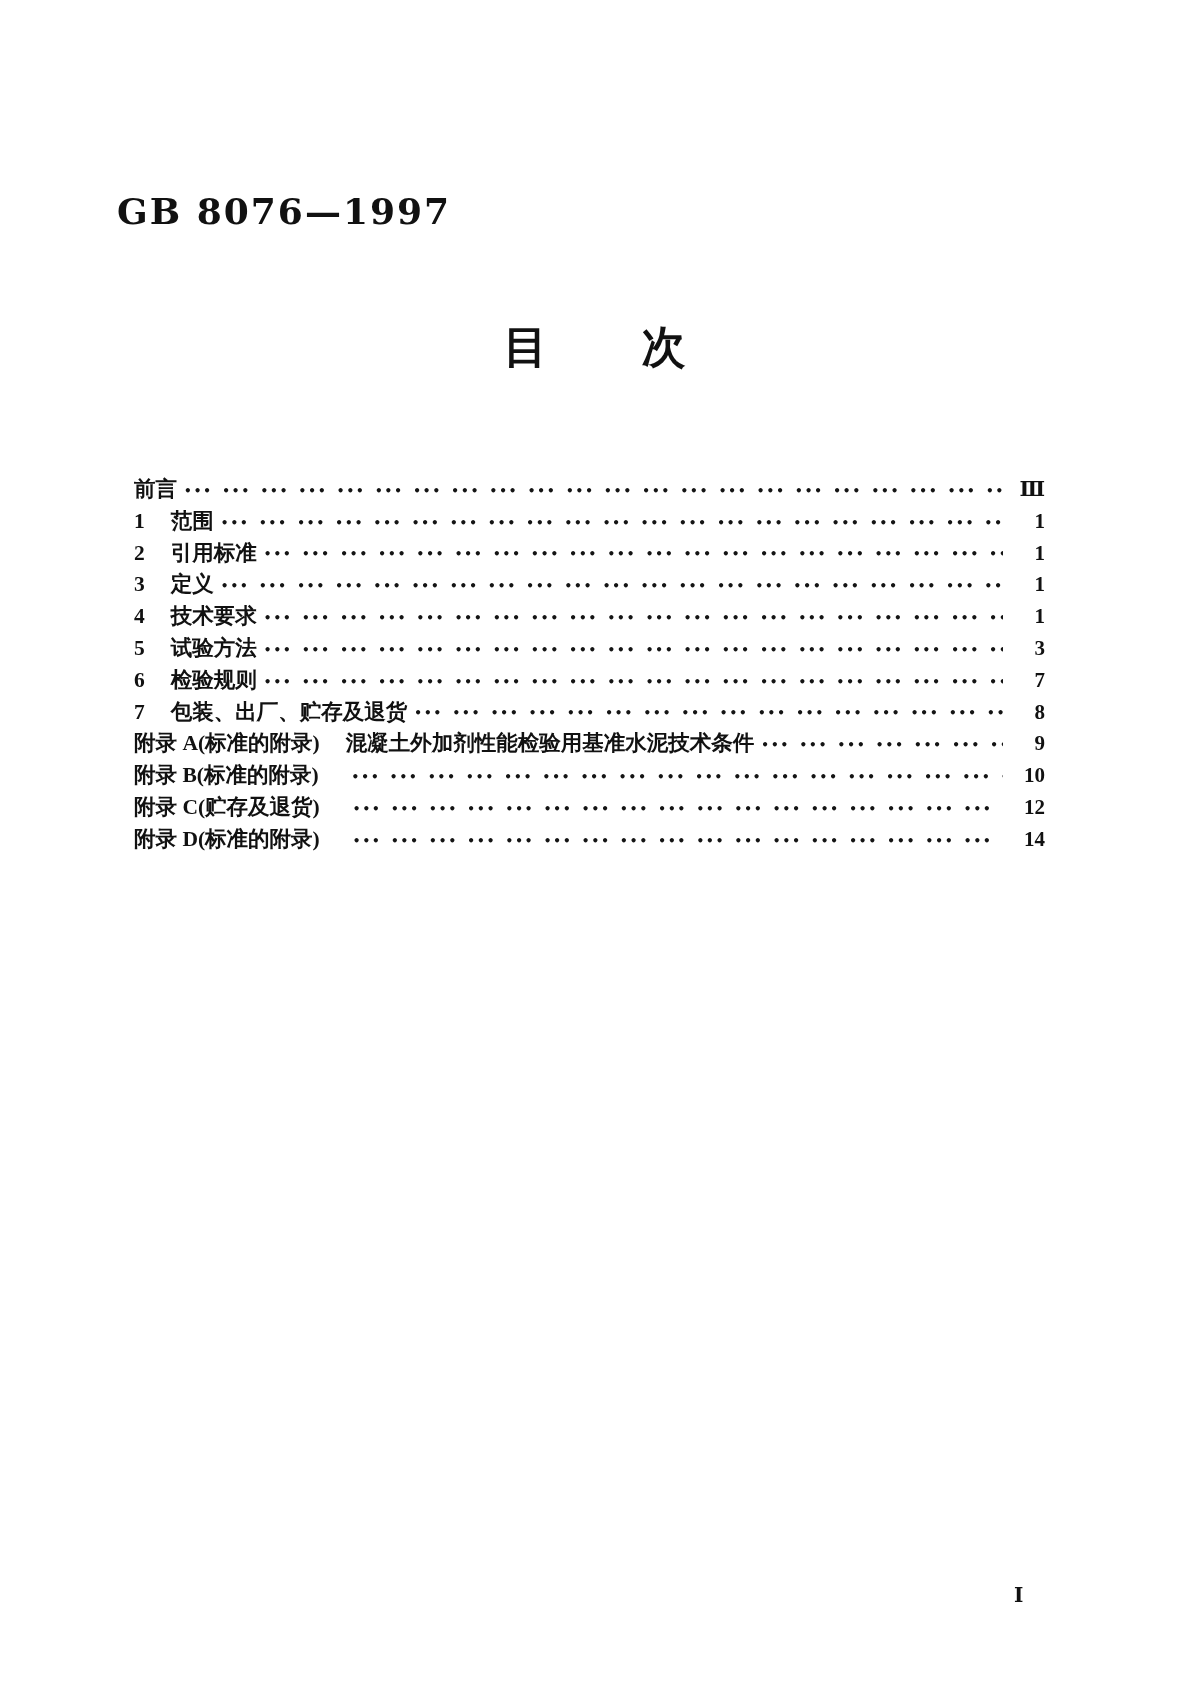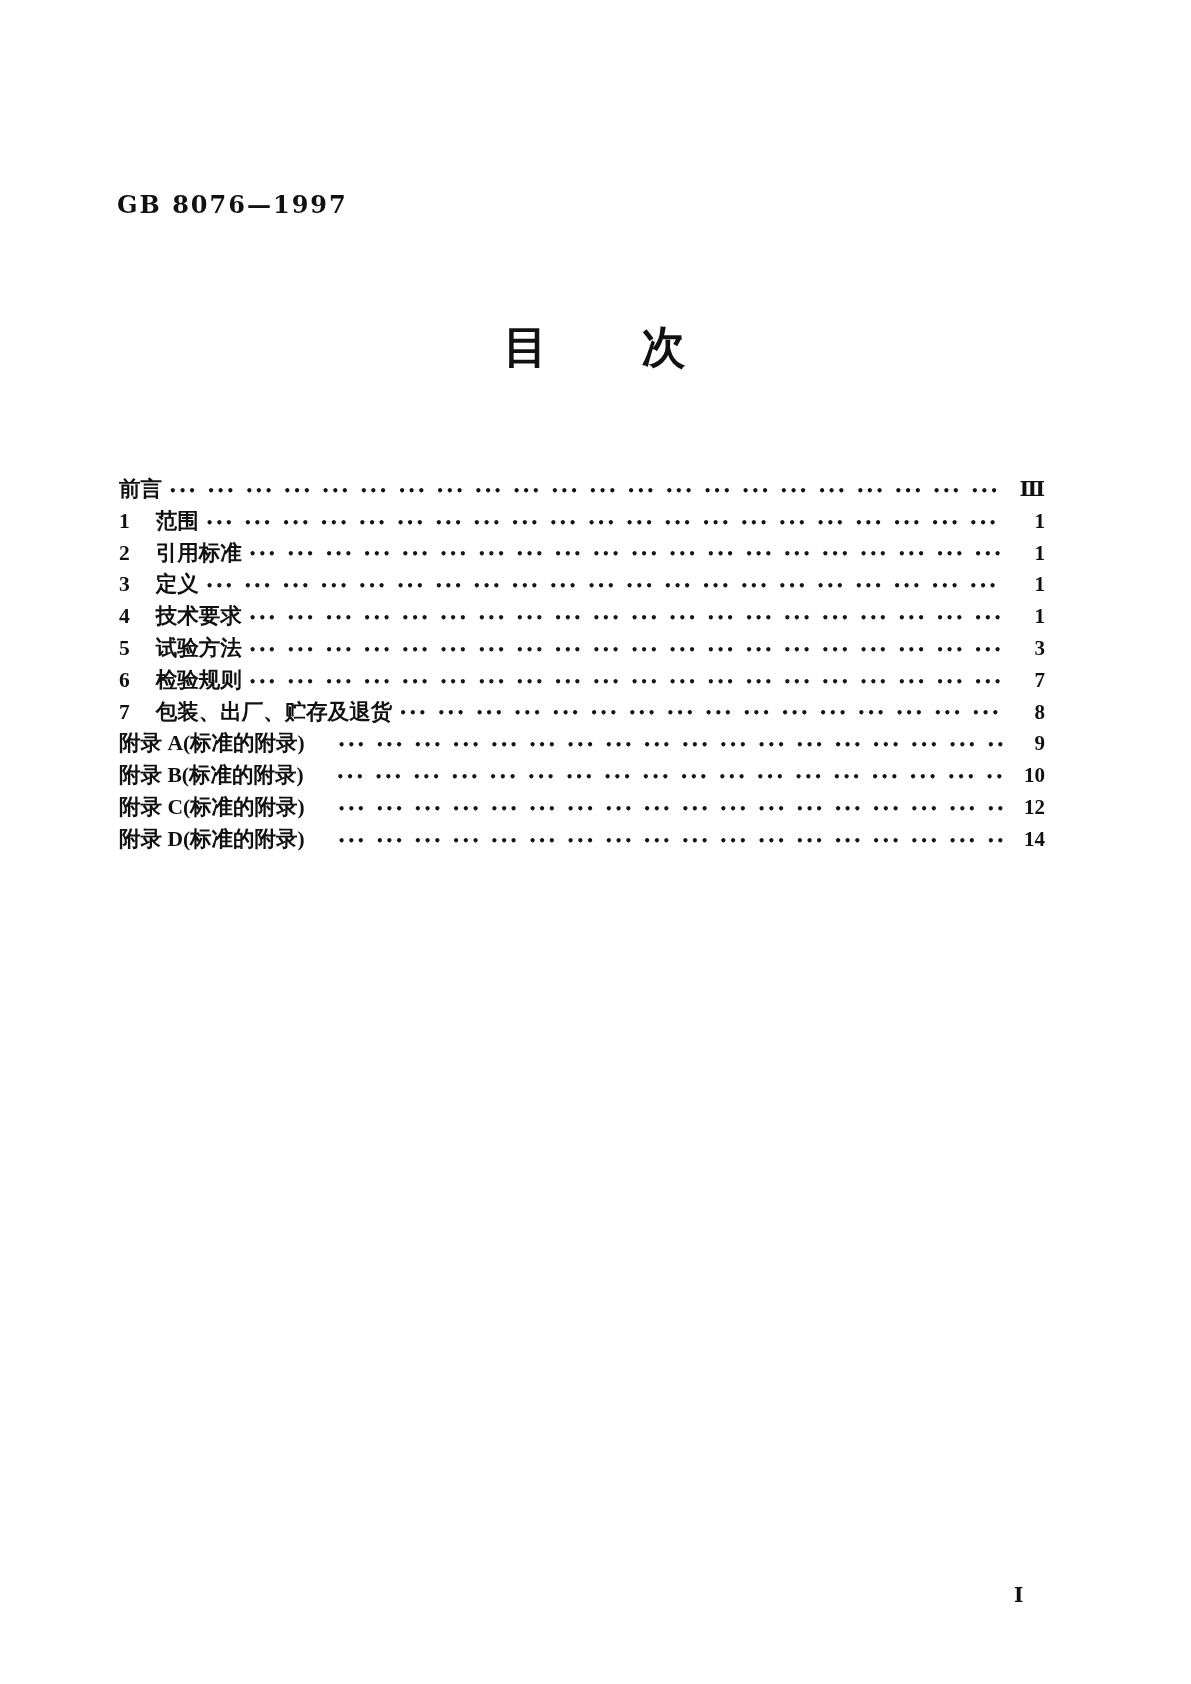--- a/index.html
+++ b/index.html
@@ -13,21 +13,21 @@
     height: 1684px;
     background: #ffffff;
     overflow: hidden;
     font-family: "Liberation Serif", "DejaVu Serif", serif;
     color: #111111;
   }
   .standard-code {
     position: absolute;
     left: 117px;
     top: 190px;
-    font-size: 24px;
+    font-size: 36px;
     font-weight: 700;
     letter-spacing: 2px;
     font-family: "DejaVu Serif", "Liberation Serif", serif;
     white-space: pre;
   }
   .doc-title {
     position: absolute;
     left: 0;
     top: 318px;
     width: 100%;
@@ -44,20 +44,21 @@
     top: 474px;
     width: 926px;
   }
   .toc-row {
     display: flex;
     align-items: baseline;
     height: 31.8px;
     font-size: 21.5px;
     line-height: 31.8px;
     font-weight: 600;
+    margin-left: 15px;
   }
   .toc-prefix {
     white-space: pre;
     margin-right: 26px;
     flex: 0 0 auto;
   }
   .toc-prefix:empty { display: none; }
   .toc-label {
     white-space: pre;
     flex: 0 0 auto;
@@ -154,32 +155,33 @@
 
     <div class="toc-row">
       <span class="toc-prefix">7</span>
       <span class="toc-label">包装、出厂、贮存及退货</span>
       <span class="toc-dots">••• ••• ••• ••• ••• ••• ••• ••• ••• ••• ••• ••• ••• ••• ••• ••• ••• ••• ••• ••• ••• ••• ••• ••• ••• ••• ••• ••• ••• ••• ••• ••• ••• ••• ••• ••• ••• ••• ••• ••• ••• ••• ••• ••• ••• ••• ••• ••• ••• ••• ••• ••• ••• ••• ••• ••• ••• ••• ••• ••• ••• ••• ••• ••• ••• ••• ••• ••• ••• ••• ••• ••• ••• ••• ••• ••• ••• ••• ••• ••• </span>
       <span class="toc-page">8</span>
     </div>
 
     <div class="toc-row">
       <span class="toc-prefix">附录 A(标准的附录)</span>
+      <span class="toc-label">混凝土外加剂性能检验用基准水泥技术条件</span>
       <span class="toc-dots">••• ••• ••• ••• ••• ••• ••• ••• ••• ••• ••• ••• ••• ••• ••• ••• ••• ••• ••• ••• ••• ••• ••• ••• ••• ••• ••• ••• ••• ••• ••• ••• ••• ••• ••• ••• ••• ••• ••• ••• ••• ••• ••• ••• ••• ••• ••• ••• ••• ••• ••• ••• ••• ••• ••• ••• ••• ••• ••• ••• ••• ••• ••• ••• ••• ••• ••• ••• ••• ••• ••• ••• ••• ••• ••• ••• ••• ••• ••• ••• </span>
       <span class="toc-page">9</span>
     </div>
 
     <div class="toc-row">
       <span class="toc-prefix">附录 B(标准的附录)</span>
       <span class="toc-dots">••• ••• ••• ••• ••• ••• ••• ••• ••• ••• ••• ••• ••• ••• ••• ••• ••• ••• ••• ••• ••• ••• ••• ••• ••• ••• ••• ••• ••• ••• ••• ••• ••• ••• ••• ••• ••• ••• ••• ••• ••• ••• ••• ••• ••• ••• ••• ••• ••• ••• ••• ••• ••• ••• ••• ••• ••• ••• ••• ••• ••• ••• ••• ••• ••• ••• ••• ••• ••• ••• ••• ••• ••• ••• ••• ••• ••• ••• ••• ••• </span>
       <span class="toc-page">10</span>
     </div>
 
     <div class="toc-row">
-      <span class="toc-prefix">附录 C(标准的附录)</span>
+      <span class="toc-prefix">附录 C(贮存及退货)</span>
       <span class="toc-dots">••• ••• ••• ••• ••• ••• ••• ••• ••• ••• ••• ••• ••• ••• ••• ••• ••• ••• ••• ••• ••• ••• ••• ••• ••• ••• ••• ••• ••• ••• ••• ••• ••• ••• ••• ••• ••• ••• ••• ••• ••• ••• ••• ••• ••• ••• ••• ••• ••• ••• ••• ••• ••• ••• ••• ••• ••• ••• ••• ••• ••• ••• ••• ••• ••• ••• ••• ••• ••• ••• ••• ••• ••• ••• ••• ••• ••• ••• ••• ••• </span>
       <span class="toc-page">12</span>
     </div>
 
     <div class="toc-row">
       <span class="toc-prefix">附录 D(标准的附录)</span>
       <span class="toc-dots">••• ••• ••• ••• ••• ••• ••• ••• ••• ••• ••• ••• ••• ••• ••• ••• ••• ••• ••• ••• ••• ••• ••• ••• ••• ••• ••• ••• ••• ••• ••• ••• ••• ••• ••• ••• ••• ••• ••• ••• ••• ••• ••• ••• ••• ••• ••• ••• ••• ••• ••• ••• ••• ••• ••• ••• ••• ••• ••• ••• ••• ••• ••• ••• ••• ••• ••• ••• ••• ••• ••• ••• ••• ••• ••• ••• ••• ••• ••• ••• </span>
       <span class="toc-page">14</span>
     </div>
 

